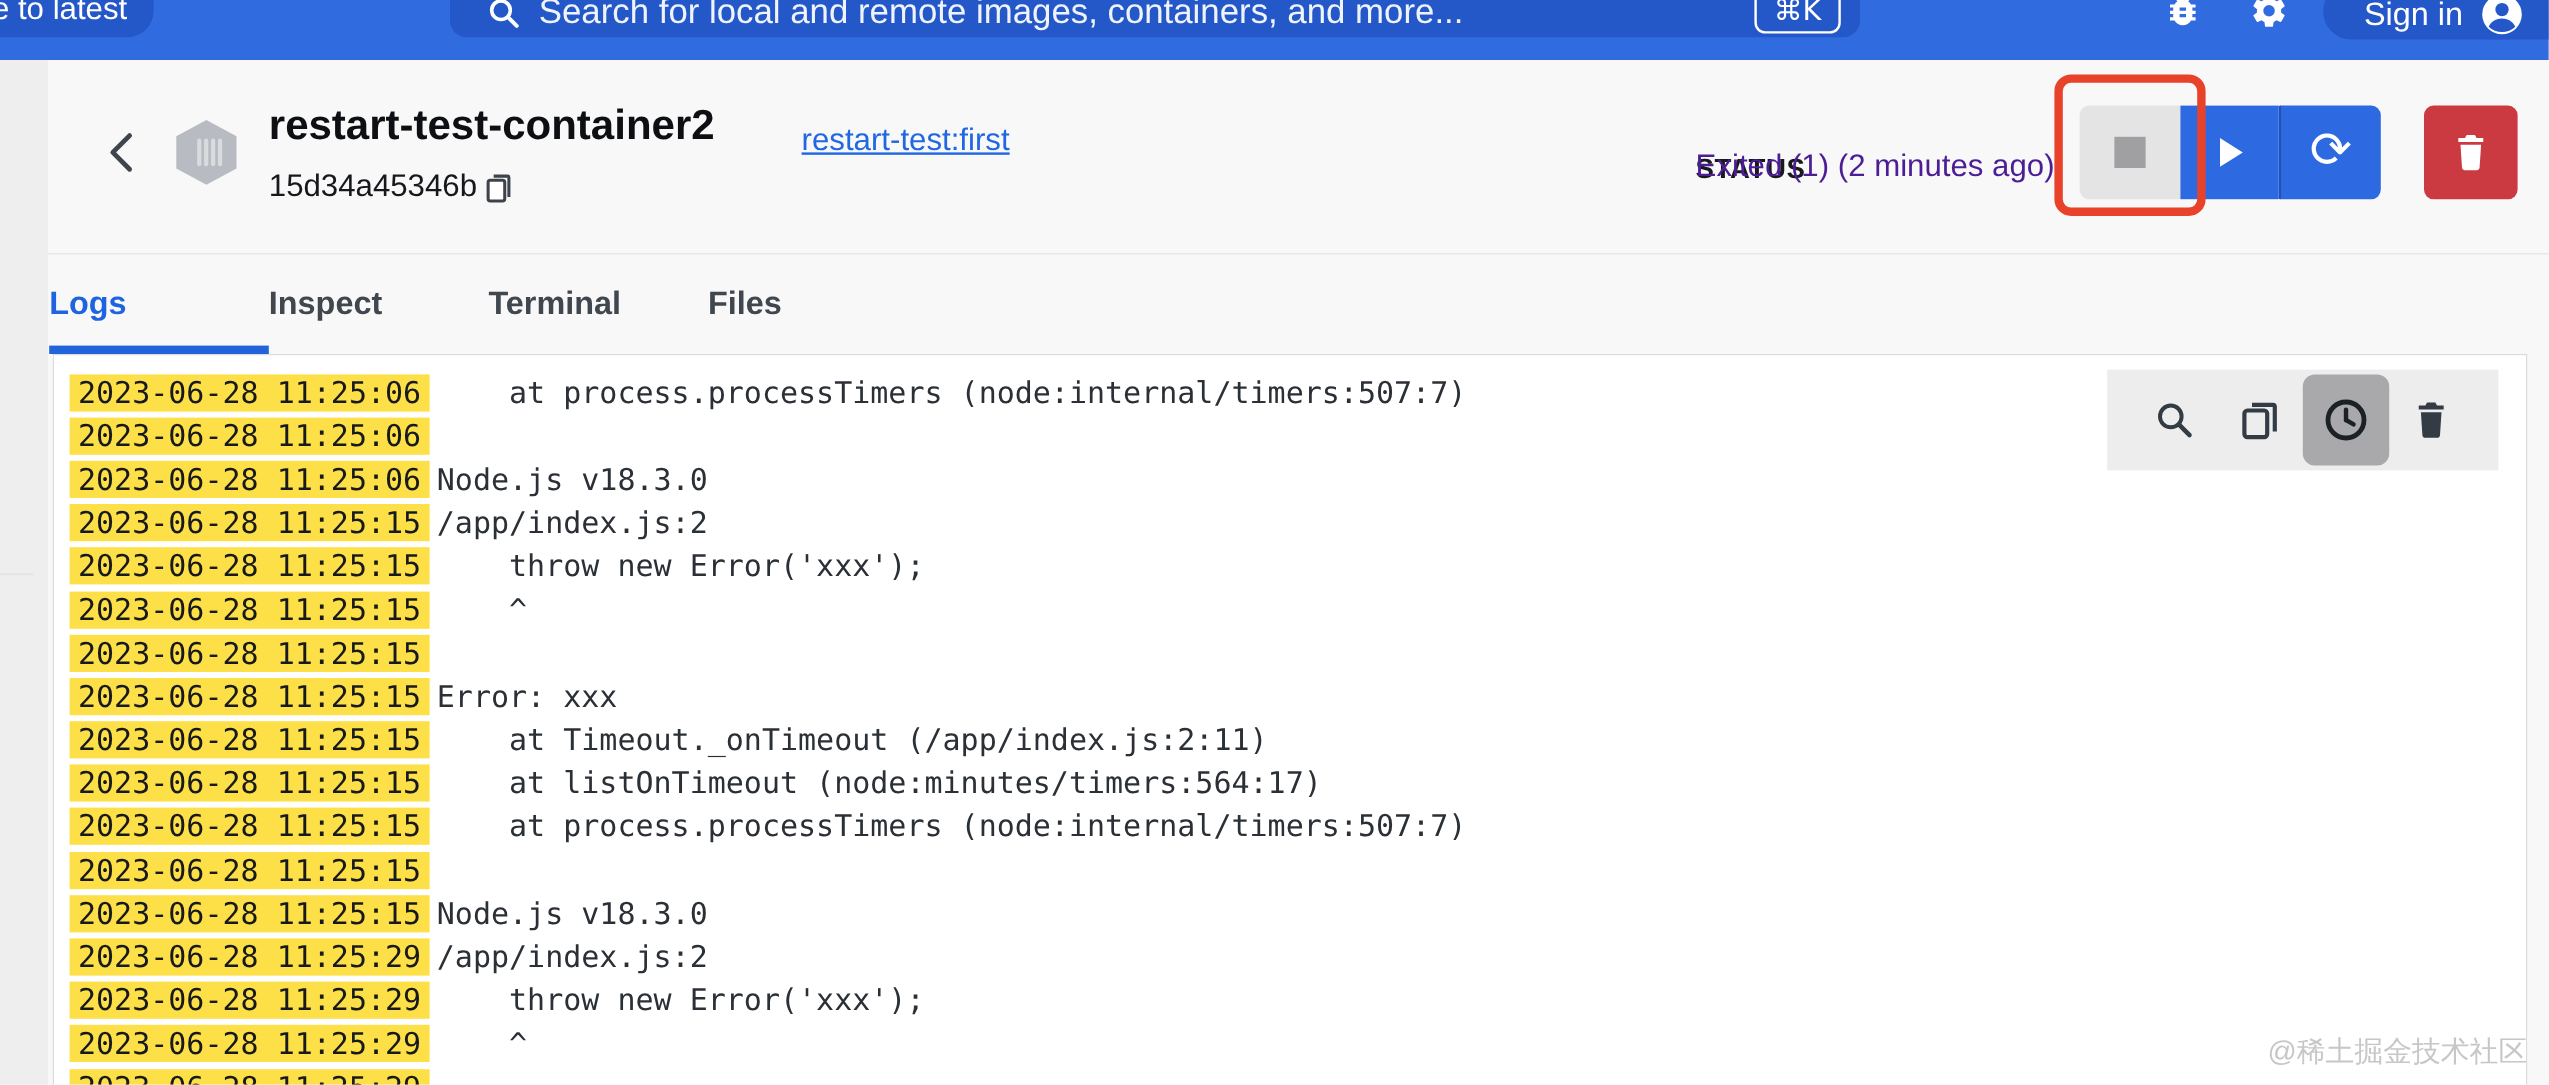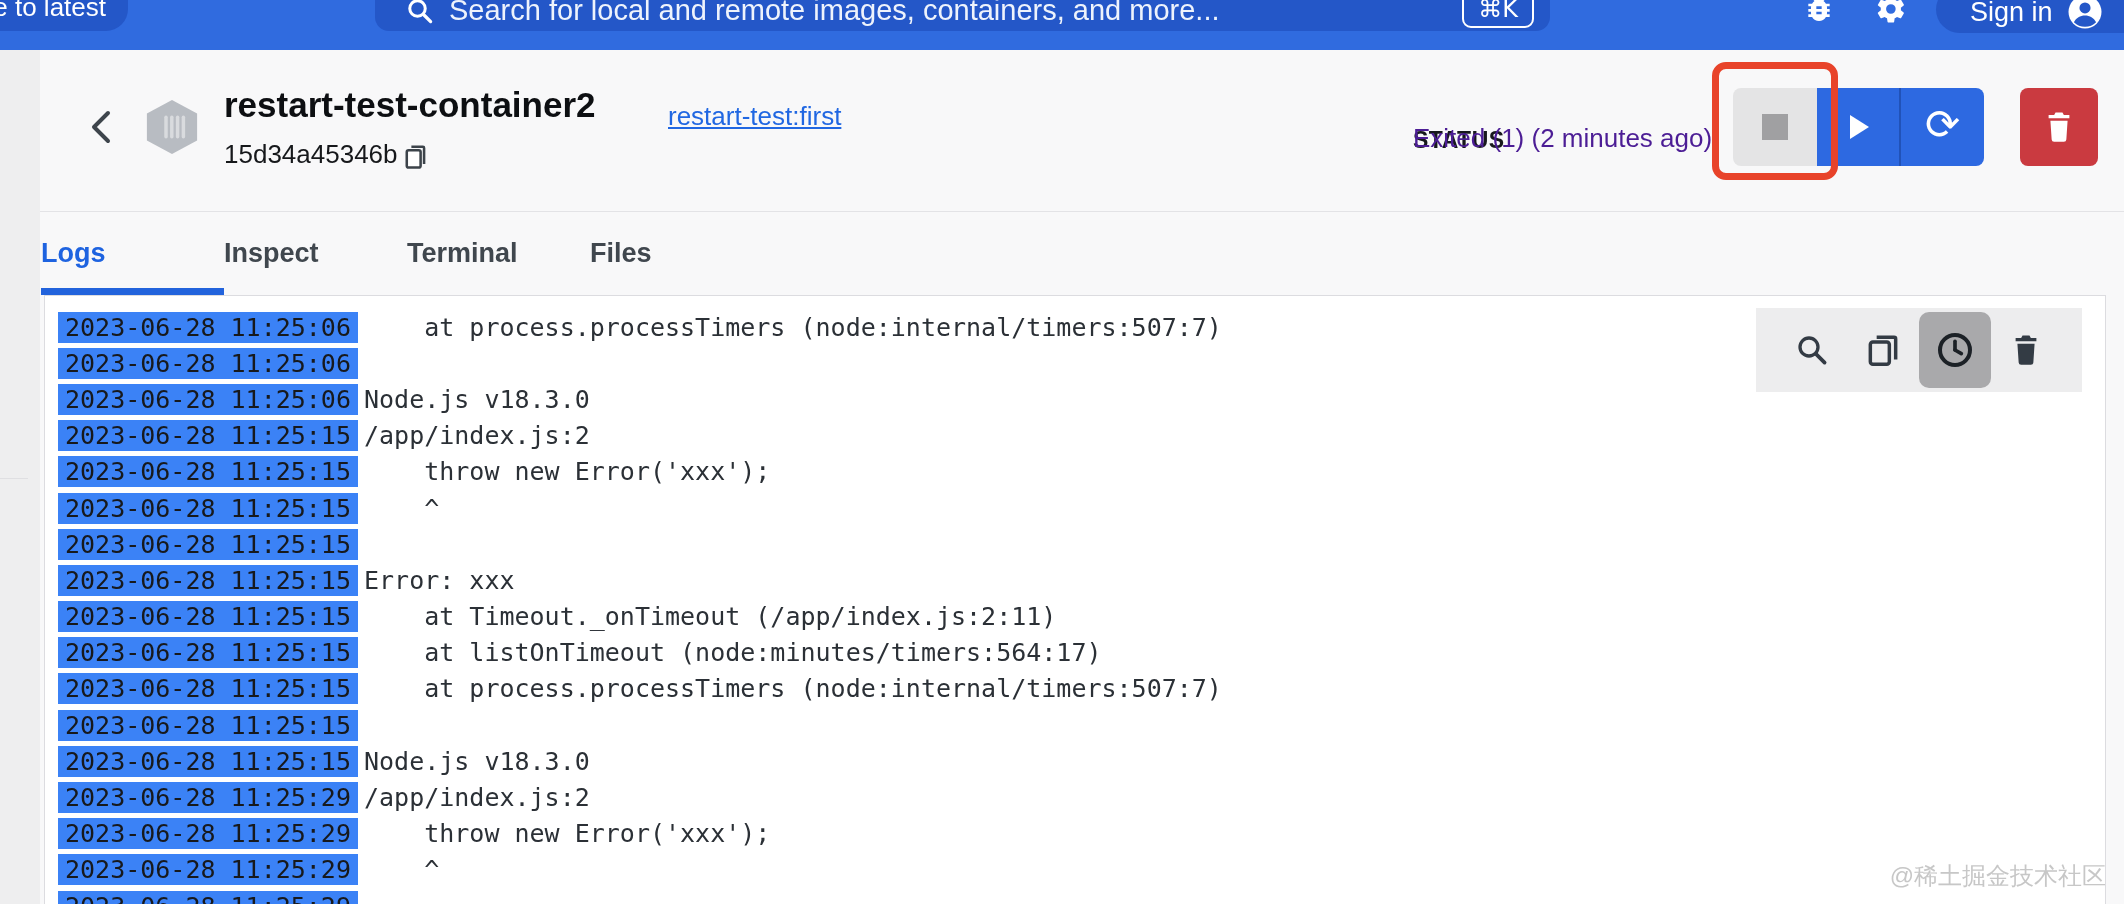--- a/index.html
+++ b/index.html
@@ -102,21 +102,21 @@
   
   .log-panel {
     position:absolute; left:44px; top:295px; width:2062px; height:609px;
     background:#ffffff; border:1px solid #dcdce0; border-bottom:none;
     padding:13px 0 0 13px; overflow:hidden;
   }
   .log-row {
     height:36.2px; display:flex; align-items:center;
     font-family:"DejaVu Sans Mono", monospace; font-size:25px; white-space:pre;
   }
-  .log-ts { background:#3b82f6; color:#17191c; padding:1px 7px; flex:0 0 auto; }
+  .log-ts { background:#fde047; color:#17191c; padding:1px 7px; flex:0 0 auto; }
   .log-msg { margin-left:6px; color:#2b3036; }
 
   .log-toolbar {
     position:absolute; left:1756px; top:308px; width:326px; height:84px;
     background:#ededee; display:flex; align-items:center; justify-content:space-between;
     padding:0 20px; z-index:3;
   }
   .tool-slot { width:76px; height:76px; display:flex; align-items:center; justify-content:center; border-radius:10px; cursor:pointer; }
   .tool-slot.selected { background:#a9a9ab; }
 

